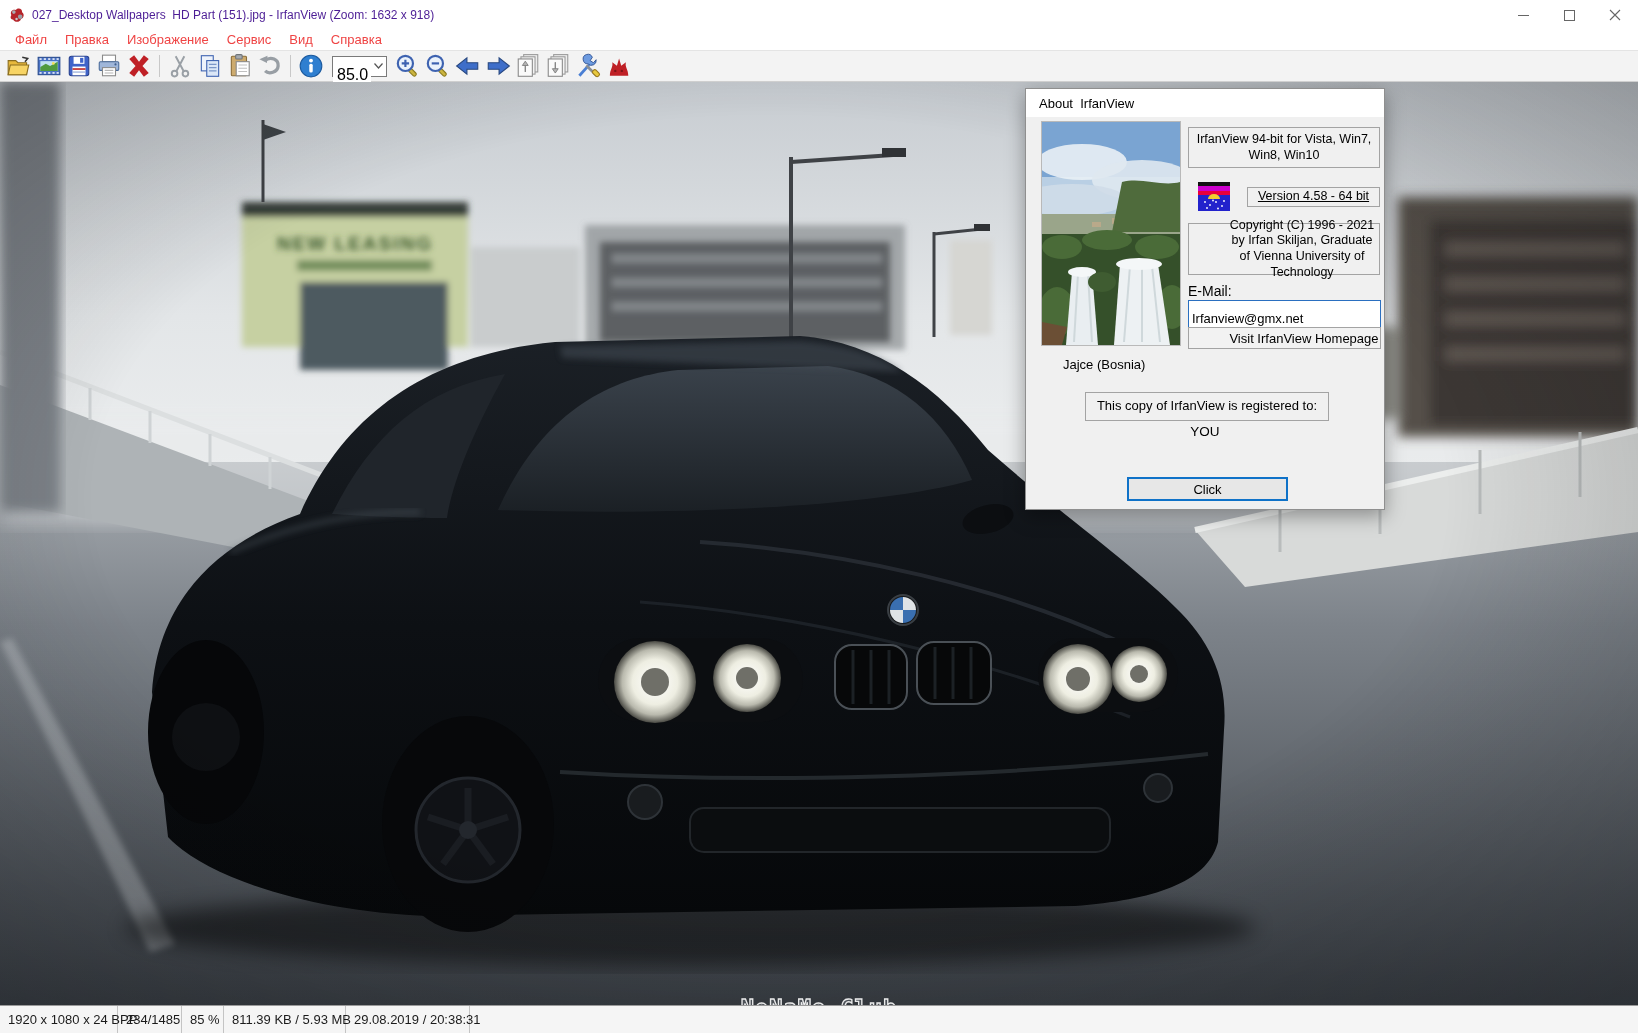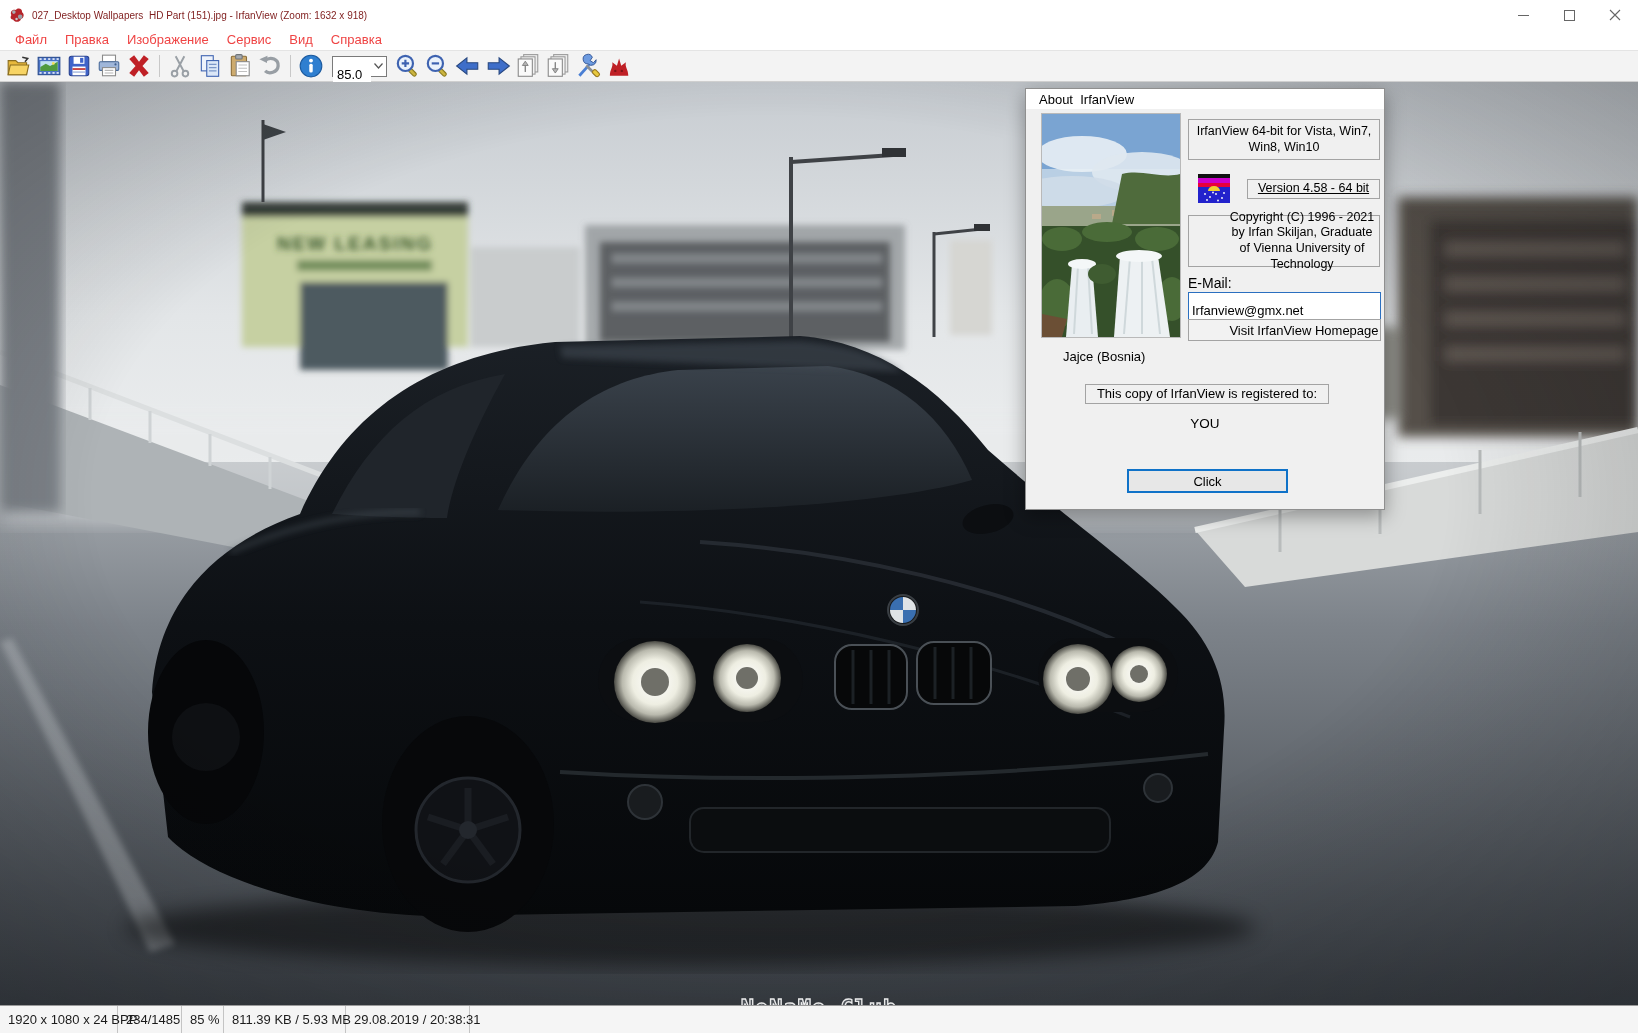--- a/index.html
+++ b/index.html
@@ -3,76 +3,76 @@
 <meta charset="utf-8">
 <style>
   * { margin:0; padding:0; box-sizing:border-box; }
   html,body { width:1638px; height:1033px; overflow:hidden; background:#222;
               font-family:"Liberation Sans", sans-serif; }
   .app { position:relative; width:1638px; height:1033px; background:#fff; }
 
   
   .titlebar { height:30px; background:#ffffff; display:flex; align-items:center; }
   .app-icon { width:18px; height:18px; margin:0 6px 0 8px; flex:0 0 auto; }
-  .title-text { font-size:10px; color:#7f1d1d; white-space:pre; flex:1 1 auto; overflow:hidden; }
+  .title-text { font-size:12px; color:#4c1d95; white-space:pre; flex:1 1 auto; overflow:hidden; }
   .win-controls { display:flex; height:30px; }
   .win-btn { width:46px; height:30px; border:none; background:transparent; display:flex;
              align-items:center; justify-content:center; color:#555; }
 
   
   .menubar { height:20px; background:#ffffff; display:flex; align-items:center; padding-left:6px; }
   .menu-item { font-size:13px; color:#ef4444; padding:0 9px; line-height:20px; cursor:default; }
 
   
   .toolbar { height:32px; background:#f3f3f3; border-top:1px solid #e4e4e4;
              border-bottom:1px solid #cfcfcf; display:flex; align-items:center; padding-left:4px; }
   .tb-btn { width:30px; height:28px; border:none; background:transparent; display:flex;
             align-items:center; justify-content:center; }
   .tb-sep { width:1px; height:22px; background:#c8c8c8; margin:0 5px; }
   .zoom-combo { display:flex; align-items:center; border:1px solid #7a7a7a; background:#fff;
                 height:21px; margin:0 6px; }
-  .zoom-input { width:38px; border:none; outline:none; font-size:13px; padding-left:4px;
+  .zoom-input { width:38px; border:none; outline:none; font-size:16px; padding-left:4px;
                 font-family:"Liberation Sans", sans-serif;margin-top:17px; }
   .zoom-drop { width:15px; height:100%; display:flex; align-items:center; justify-content:center; }
 
   
   .viewport { position:relative; width:1638px; height:923px; background:#9aa0a5; overflow:hidden; }
   .scene { position:absolute; left:0; top:0; }
 
   .watermark { position:absolute; left:819px; top:913px; transform:translateX(-50%);
                font-family:"DejaVu Sans Mono", monospace; font-weight:bold; font-size:22px;
                letter-spacing:1px; color:rgba(130,136,142,0.25);
                -webkit-text-stroke:1.3px rgba(248,248,248,0.92);
                text-shadow:0 0 2px rgba(70,75,80,0.55); z-index:40; }
 
   
   .dialog { position:absolute; left:1025px; top:6px; width:360px; height:422px;
             background:#f0f0f0; border:1px solid #8f8f8f;
             box-shadow:0 6px 18px rgba(0,0,0,0.35); z-index:30; font-size:13px; color:#000; }
-  .dlg-title { height:20px; background:#ffffff; display:flex; align-items:center;
+  .dlg-title { height:28px; background:#ffffff; display:flex; align-items:center;
                padding-left:13px; font-size:13px; white-space:pre; }
   .dlg-body { position:relative; width:100%; height:394px; }
   .dlg-photo { position:absolute; left:15px; top:4px; width:140px; height:225px;
                border:1px solid #b9b9b9; }
   .dlg-caption { position:absolute; left:37px; top:240px; font-size:13px; }
   .box { position:absolute; border:1px solid #a3a3a3; background:#f0f0f0; text-align:center;
          font-size:12.5px; line-height:1.25; display:flex; align-items:center; justify-content:center;
          padding:2px 4px; }
   .product-box   { left:162px; top:10px;  width:192px; height:41px; }
   .logo          { position:absolute; left:172px; top:65px; width:32px; height:29px; }
   .version-box   { left:221px; top:70px;  width:133px; height:20px;text-decoration:underline; }
   .copyright-box { left:162px; top:106px; width:192px; height:52px;padding-left:40px; }
   .email-label   { position:absolute; left:162px; top:166px; font-size:14px; }
   .email-input   { position:absolute; left:162px; top:183px; width:193px; height:36px;
                    border:1px solid #2a6fc0; font-size:13px; padding-left:3px;
                    font-family:"Liberation Sans", sans-serif; background:#fff; }
   .homepage-btn  { position:absolute; left:162px; top:210px; width:193px; height:22px;
                    border:1px solid #a3a3a3; background:#f2f2f2; font-size:13px;
                    font-family:"Liberation Sans", sans-serif;padding-left:39px; }
-  .registered-box{ left:59px; top:275px; width:244px; height:20px; font-size:13px; }
+  .registered-box{ left:59px; top:275px; width:244px; height:29px; font-size:13px; }
   .registered-to { position:absolute; left:0; top:307px; width:100%; text-align:center;
                    font-size:13.5px; }
   .click-btn { position:absolute; left:101px; top:360px; width:161px; height:24px;
                border:2px solid #0f72c8; background:#e7e7e7; font-size:13px;
                font-family:"Liberation Sans", sans-serif; }
 
   
   .statusbar { height:28px; background:#f5f5f5; border-top:1px solid #9a9a9a;
                display:flex; align-items:stretch; font-size:13px; color:#1b1b1b; }
   .sb-cell { display:flex; align-items:center; padding:0 8px; border-right:1px solid #c4c4c4;
@@ -513,21 +513,21 @@
                 <line x1="110" y1="144" x2="118" y2="220"></line>
               </g>
             <ellipse cx="40" cy="150" rx="14" ry="5" fill="#f4f7f8"></ellipse>
             <ellipse cx="97" cy="142" rx="23" ry="6" fill="#f4f7f8"></ellipse>
             <ellipse cx="60" cy="160" rx="14" ry="10" fill="#3f5c31"></ellipse>
             <path d="M0 200 L25 205 L20 223 L0 223 Z" fill="#6b4f35"></path>
           </svg>
         </div>
         <div class="dlg-caption">Jajce (Bosnia)</div>
 
-        <div class="box product-box">IrfanView 64-bit for Vista, Win7, Win8, Win10</div>
+        <div class="box product-box">IrfanView 94-bit for Vista, Win7, Win8, Win10</div>
 
         <span class="logo">
           <svg width="32" height="29" viewBox="0 0 32 29">
             <rect width="32" height="29" fill="#2222cc"></rect>
             <rect width="32" height="4" fill="#111111"></rect>
             <rect y="4" width="32" height="5" fill="#cc00cc"></rect>
             <rect y="9" width="32" height="4" fill="#e8003c"></rect>
             <path d="M10 17 A6 5 0 0 1 22 17 Z" fill="#f0d030"></path>
             <g fill="#ffffff">
                 <circle cx="7" cy="20" r="0.9"></circle>

